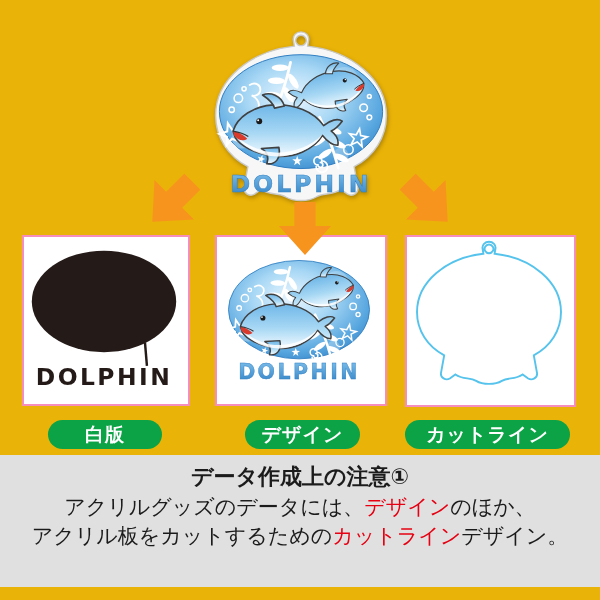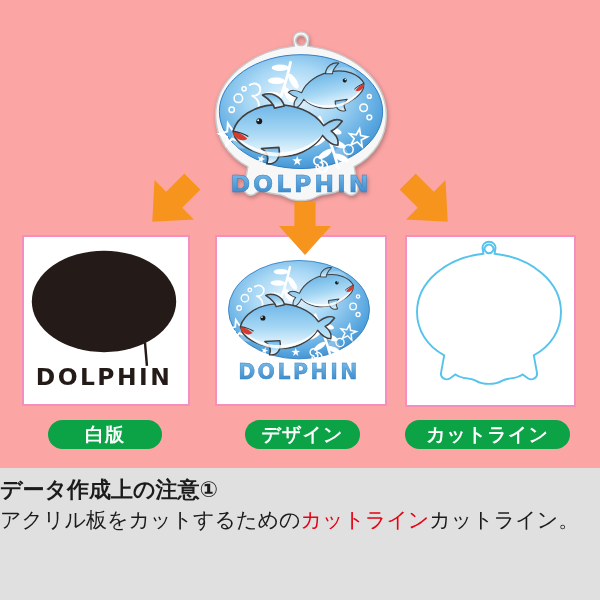--- a/index.html
+++ b/index.html
@@ -1,17 +1,17 @@
 <!DOCTYPE html>
 <html><head>
 <meta charset="utf-8">
 <style>
   html,body{margin:0;padding:0;background:#fff;}
   #stage{
-    position:relative;width:600px;height:600px;background:#fca5a5;overflow:hidden;
+    position:relative;width:600px;height:600px;background:#eab308;overflow:hidden;
     font-family:"DejaVu Sans","Liberation Sans",sans-serif;
   }
   
   .charm{position:absolute;left:206px;top:30px;width:190px;height:186px;
          filter:drop-shadow(1.5px 2.5px 2px rgba(0,0,0,0.28));}
   
   .arrow{position:absolute;width:62px;height:58px;}
   .arrow svg{width:100%;height:100%;display:block;}
   .arrow-left{left:141px;top:173px;transform:rotate(45deg);}
   .arrow-mid{left:276px;top:202px;width:58px;height:54px;}
@@ -24,22 +24,22 @@
   .panel-cut{left:405px;width:167px;height:168px;}
   .panel svg{position:absolute;}
   
   .badge{position:absolute;top:420px;height:29px;background:#0BA345;border-radius:15px;
          color:#ffffff;font-size:19px;font-weight:bold;letter-spacing:1px;
          display:flex;align-items:center;justify-content:center;}
   .badge-white{left:48px;width:114px;}
   .badge-design{left:245px;width:115px;}
   .badge-cut{left:405px;width:165px;}
   
-  .notice{position:absolute;left:0;top:468px;width:600px;height:132px;background:#E0E0E0;
-          color:#1b1b1b;}
+  .notice{position:absolute;left:0;top:455px;width:600px;height:132px;background:#E0E0E0;
+          text-align:center;color:#1b1b1b;}
   .notice-title{margin-top:9px;font-size:22px;font-weight:bold;line-height:26px;}
   .notice-line{font-size:21px;line-height:28.5px;}
   .notice-lines{margin-top:3px;}
   .red{color:#E60012;}
   .hiddefs{position:absolute;width:0;height:0;overflow:hidden;}
 </style>
 </head>
 <body>
 
 <div id="stage">
@@ -161,17 +161,18 @@
       </svg>
   </div>
 
   <div class="badge badge-white">白版</div>
   <div class="badge badge-design">デザイン</div>
   <div class="badge badge-cut">カットライン</div>
 
   <div class="notice">
     <div class="notice-title">データ作成上の注意①</div>
     <div class="notice-lines">
-      <div class="notice-line"><span>アクリル板をカットするための</span><span class="red">カットライン</span><span>カットライン。</span></div>
+      <div class="notice-line"><span>アクリルグッズのデータには、</span><span class="red">デザイン</span><span>のほか、</span></div>
+      <div class="notice-line"><span>アクリル板をカットするための</span><span class="red">カットライン</span><span>デザイン。</span></div>
     </div>
   </div>
 
 </div>
 
 </body></html>

